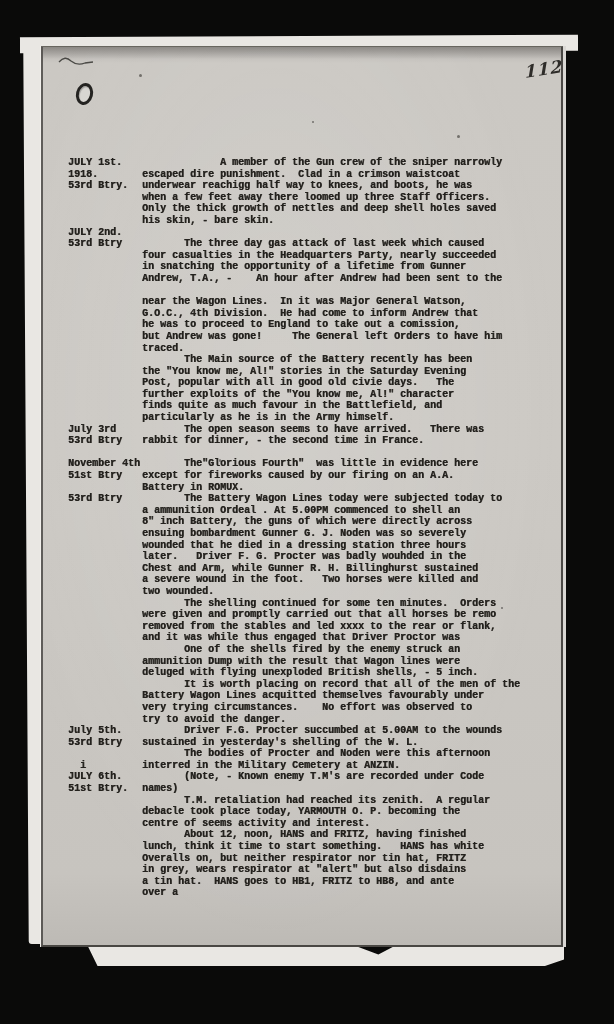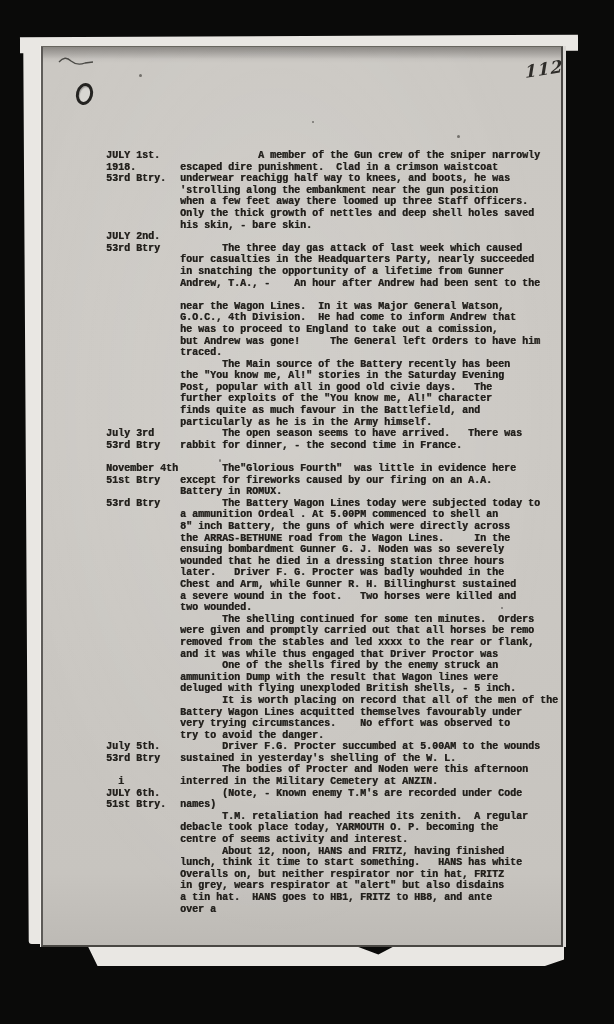--- a/index.html
+++ b/index.html
@@ -51,25 +51,24 @@
     font-style:italic;font-weight:600;font-size:17px;color:var(--pencil);
     transform:rotate(-9deg) skewX(-8deg);letter-spacing:1px;
   }
   .speck{position:absolute;background:rgba(40,38,34,0.55);border-radius:50%;}
   .speck.s1{left:96px;top:27px;width:3px;height:3px;}
   .speck.s2{left:269px;top:74px;width:2px;height:2px;}
   .speck.s3{left:414px;top:88px;width:3px;height:3px;}
   .speck.s4{left:176px;top:412px;width:2px;height:3px;}
   .speck.s5{left:458px;top:560px;width:2px;height:2px;}
   .textblock{
-    position:absolute;left:25px;top:103px;width:486px;
+    position:absolute;left:25px;top:110px;width:486px;
     color:var(--ink);
     font:bold 10px/11.6px "Liberation Mono","DejaVu Sans Mono",monospace;
     text-shadow:0.4px 0.3px 0.6px rgba(32,30,26,0.75);
-    margin-left:38px;
   }
   .row{display:flex;height:11.6px;}
   .row .m{width:74px;flex:0 0 74px;white-space:pre;}
   .row .b{white-space:pre;}
 </style>
 </head>
 <body>
 
 <div class="photo">
   <div class="backing backing-top"></div>
@@ -102,24 +101,20 @@
   <div class="row">
     <span class="m">1918.</span>
     <span class="b">escaped dire punishment.  Clad in a crimson waistcoat</span>
   </div>
 
   <div class="row">
     <span class="m">53rd Btry.</span>
     <span class="b">underwear reachigg half way to knees, and boots, he was</span>
   </div>
 
-  <div class="row">
-    <span class="m"></span>
-    <span class="b">'strolling along the embankment near the gun position</span>
-  </div>
 
   <div class="row">
     <span class="m"></span>
     <span class="b">when a few feet away there loomed up three Staff Officers.</span>
   </div>
 
   <div class="row">
     <span class="m"></span>
     <span class="b">Only the thick growth of nettles and deep shell holes saved</span>
   </div>
@@ -251,24 +246,20 @@
   <div class="row">
     <span class="m"></span>
     <span class="b">a ammunition Ordeal . At 5.00PM commenced to shell an</span>
   </div>
 
   <div class="row">
     <span class="m"></span>
     <span class="b">8" inch Battery, the guns of which were directly across</span>
   </div>
 
-  <div class="row">
-    <span class="m"></span>
-    <span class="b">the ARRAS-BETHUNE road from the Wagon Lines.     In the</span>
-  </div>
 
   <div class="row">
     <span class="m"></span>
     <span class="b">ensuing bombardment Gunner G. J. Noden was so severely</span>
   </div>
 
   <div class="row">
     <span class="m"></span>
     <span class="b">wounded that he died in a dressing station three hours</span>
   </div>

